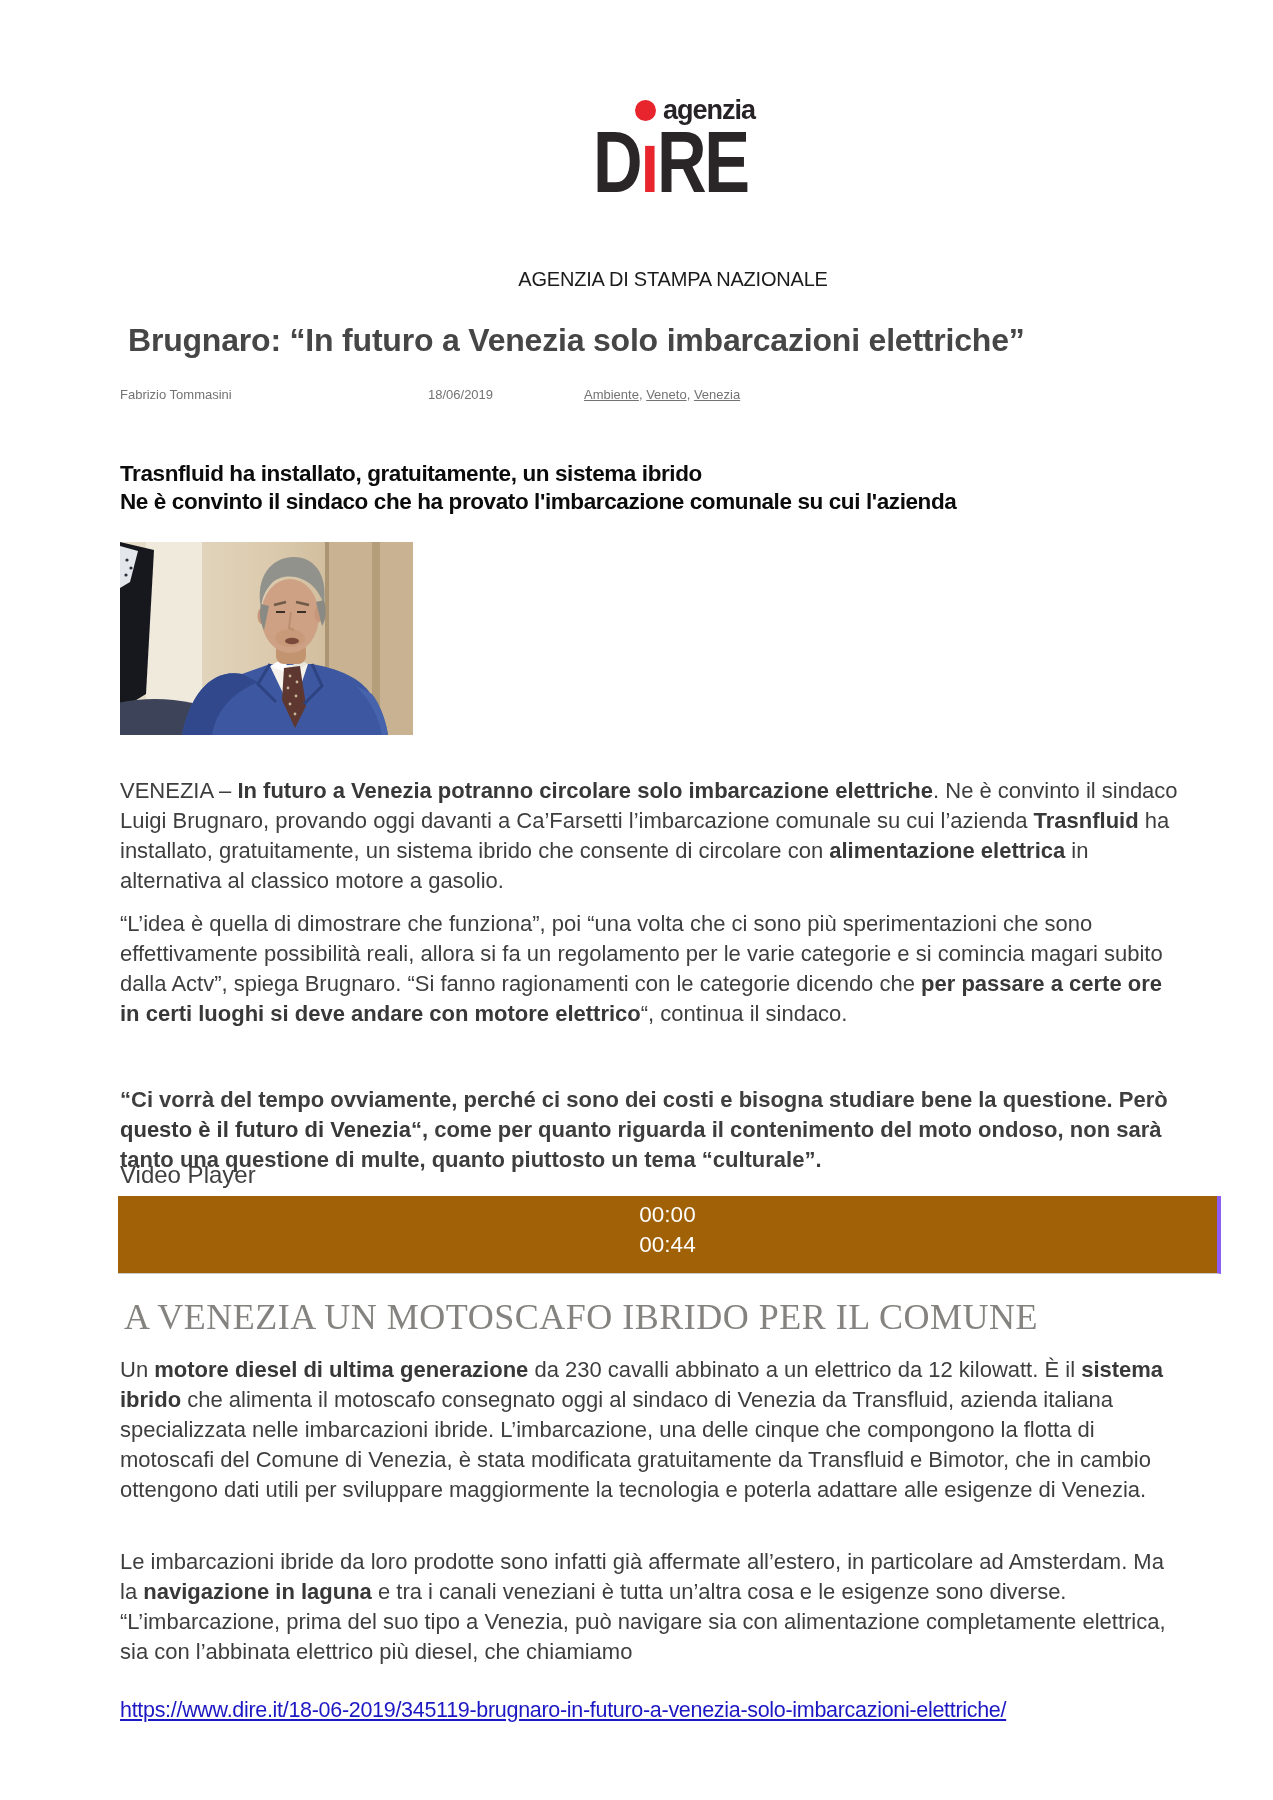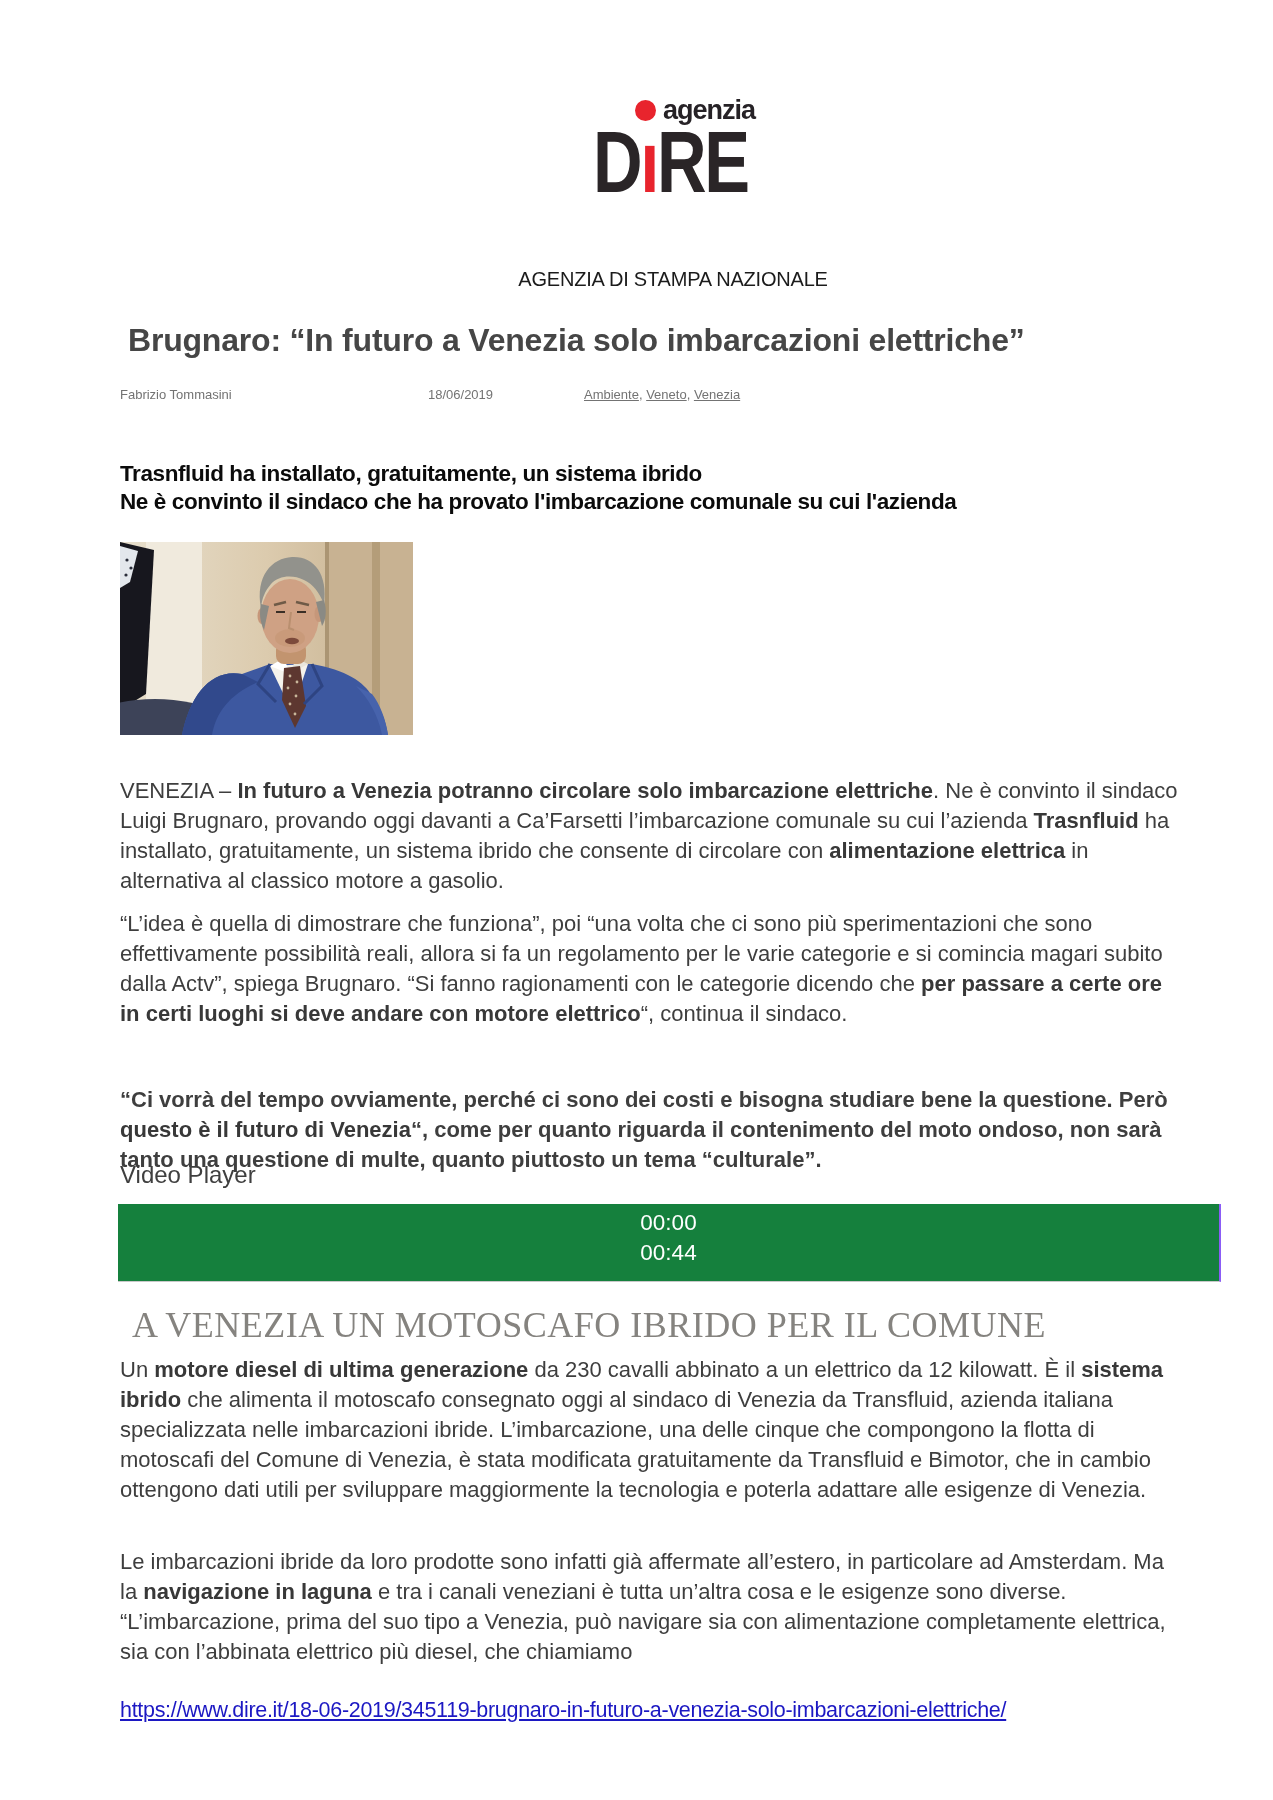--- a/index.html
+++ b/index.html
@@ -50,22 +50,22 @@
   .para b{color:#383838;}
   #p1{top:776px;}
   #p2{top:909px;}
   #p3{top:1085px;}
   #p4{top:1355px;}
   #p5{top:1547px;}
   
   #video-label{position:absolute;left:120px;top:1161px;font-size:24px;color:#3f3f3f;}
   #video-player{
     position:absolute;left:118px;top:1196px;width:1103px;height:78px;
-    background:#15803d;border-right:2px solid #8b5cf6;border-bottom:1px solid #c9c9c9;
-    box-sizing:border-box;cursor:pointer;margin-top:8px;
+    background:#a16207;border-right:4px solid #8b5cf6;border-bottom:1px solid #c9c9c9;
+    box-sizing:border-box;cursor:pointer;
   }
   #video-player .time{
     width:100%;text-align:center;color:#ffffff;font-size:22.5px;line-height:30px;
   }
   #video-player .time-wrap{padding-top:4px;}
   
   #section-heading{
     position:absolute;left:120px;top:1292px;width:1106px;
     font-family:"Liberation Serif",serif;font-size:36px;font-weight:400;
     color:#85837f;letter-spacing:0.5px;
@@ -172,19 +172,19 @@
   <p id="p3" class="para" style="margin:0;font-weight:bold;"><span>“Ci vorrà del tempo ovviamente, perché ci sono dei costi e bisogna studiare bene la questione. Però </span><b>questo è il futuro di Venezia</b><span>“, come per quanto riguarda il contenimento del moto ondoso, non sarà tanto una questione di multe, quanto piuttosto un tema “culturale”.</span></p>
 
   <div id="video-label">Video Player</div>
   <div id="video-player">
     <div class="time-wrap">
       <div class="time">00:00</div>
       <div class="time">00:44</div>
     </div>
   </div>
 
-  <h2 id="section-heading" style="margin:12px;">A VENEZIA UN MOTOSCAFO IBRIDO PER IL COMUNE</h2>
+  <h2 id="section-heading" style="margin:4px;">A VENEZIA UN MOTOSCAFO IBRIDO PER IL COMUNE</h2>
   <p id="p4" class="para" style="margin:0;"><span>Un </span><b>motore diesel di ultima generazione</b><span> da 230 cavalli abbinato a un elettrico da 12 kilowatt. È il </span><b>sistema ibrido</b><span> che alimenta il motoscafo consegnato oggi al sindaco di Venezia da Transfluid, azienda italiana specializzata nelle imbarcazioni ibride. L’imbarcazione, una delle cinque che compongono la flotta di motoscafi del Comune di Venezia, è stata modificata gratuitamente da Transfluid e Bimotor, che in cambio ottengono dati utili per sviluppare maggiormente la tecnologia e poterla adattare alle esigenze di Venezia.</span></p>
   <p id="p5" class="para" style="margin:0;"><span>Le imbarcazioni ibride da loro prodotte sono infatti già affermate all’estero, in particolare ad Amsterdam. Ma la </span><b>navigazione in laguna</b><span> e tra i canali veneziani è tutta un’altra cosa e le esigenze sono diverse. “L’imbarcazione, prima del suo tipo a Venezia, può navigare sia con alimentazione completamente elettrica, sia con l’abbinata elettrico più diesel, che chiamiamo</span></p>
 
   <a id="source-link">https://www.dire.it/18-06-2019/345119-brugnaro-in-futuro-a-venezia-solo-imbarcazioni-elettriche/</a>
 
 </div>
 
 </body></html>

